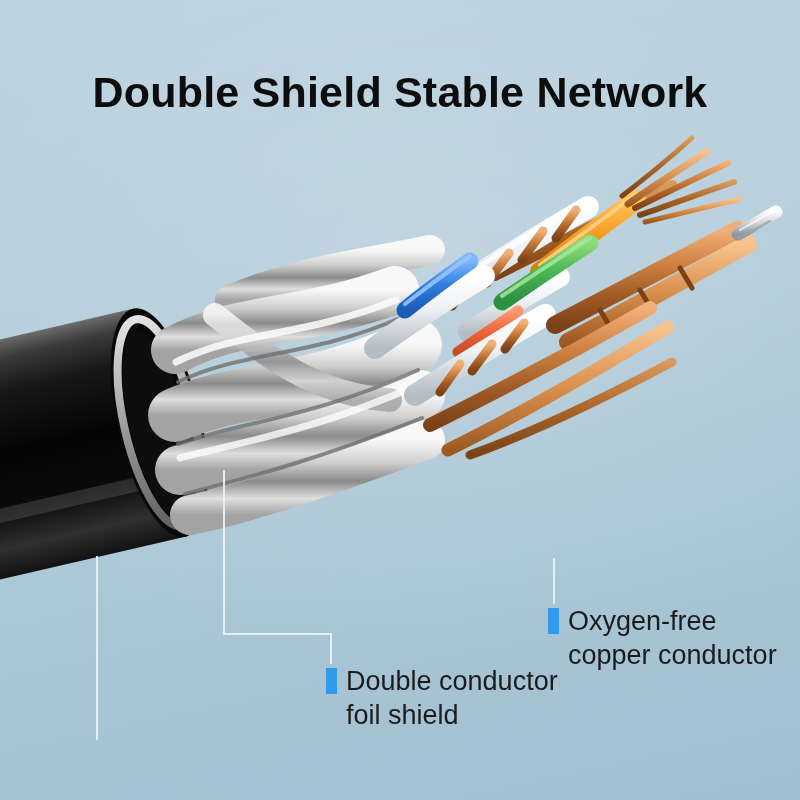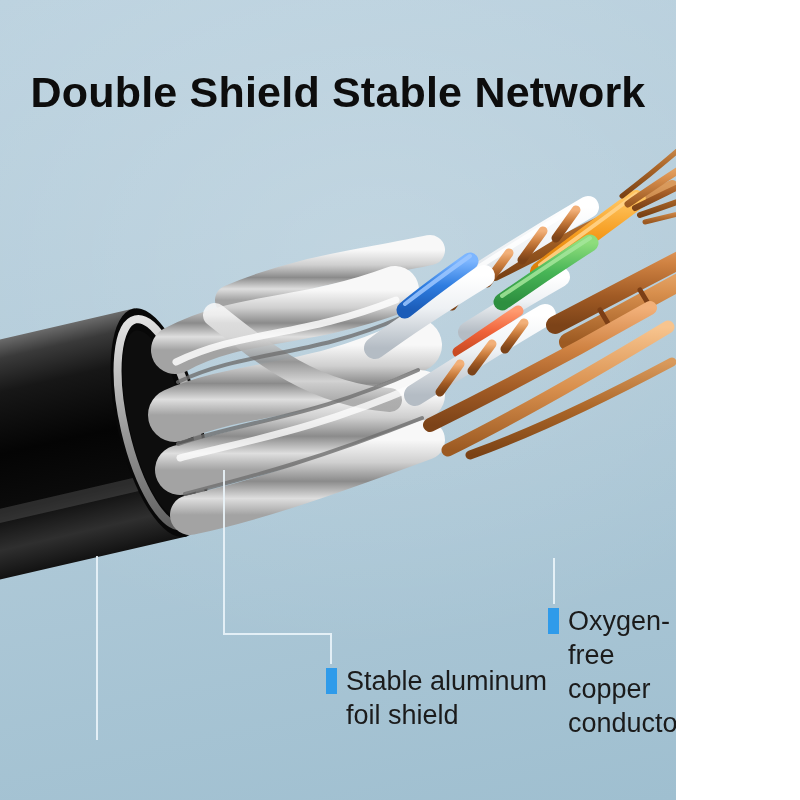--- a/index.html
+++ b/index.html
@@ -1,20 +1,20 @@
 <!DOCTYPE html>
 <html style="--marker-blue: #2f9bea; --title: #0d0d0d; --label-text: #1b1b1b; --background-top: #bdd3e0; --background-bottom: #9fbfd0; --cable-jacket: #0a0a0a; --foil-silver: #c9c9c9; --copper: #c07a3c; --wire-blue: #2f7de0; --wire-orange: #f59a1c; --wire-green: #47b556; --wire-red: #e05a2b; --wire-white: #eef1f4;"><head>
 <meta charset="utf-8">
 <style>
   * { margin:0; padding:0; box-sizing:border-box; }
   html,body { width:800px; height:800px; overflow:hidden; }
   body { font-family:"Liberation Sans", sans-serif; }
 
   .stage {
-    position:relative; width:676px; height:800px; overflow:hidden;
+    position:relative; width:800px; height:800px; overflow:hidden;
     background:
       radial-gradient(120% 80% at 55% 32%, rgba(255,255,255,0.16), rgba(255,255,255,0) 62%),
       linear-gradient(168deg, var(--background-top,#bdd3e0) 0%, #b2cbd9 45%, var(--background-bottom,#9fbfd0) 100%);
   }
 
   .title {
     position:absolute; top:68px; left:0; width:100%;
     text-align:center; font-size:43px; font-weight:700;
     color:var(--title,#0d0d0d); letter-spacing:0.2px;
   }
@@ -195,18 +195,18 @@
   <h1 class="title">Double Shield Stable Network</h1>
 
   <div class="label label-copper">
     <span class="marker"></span>
     <span class="label-text">Oxygen-free
 copper conductor</span>
   </div>
 
   <div class="label label-foil">
     <span class="marker"></span>
-    <span class="label-text">Stable aluminum
+    <span class="label-text">Double conductor
 foil shield</span>
   </div>
 
 
 </div>
 
 </body></html>

